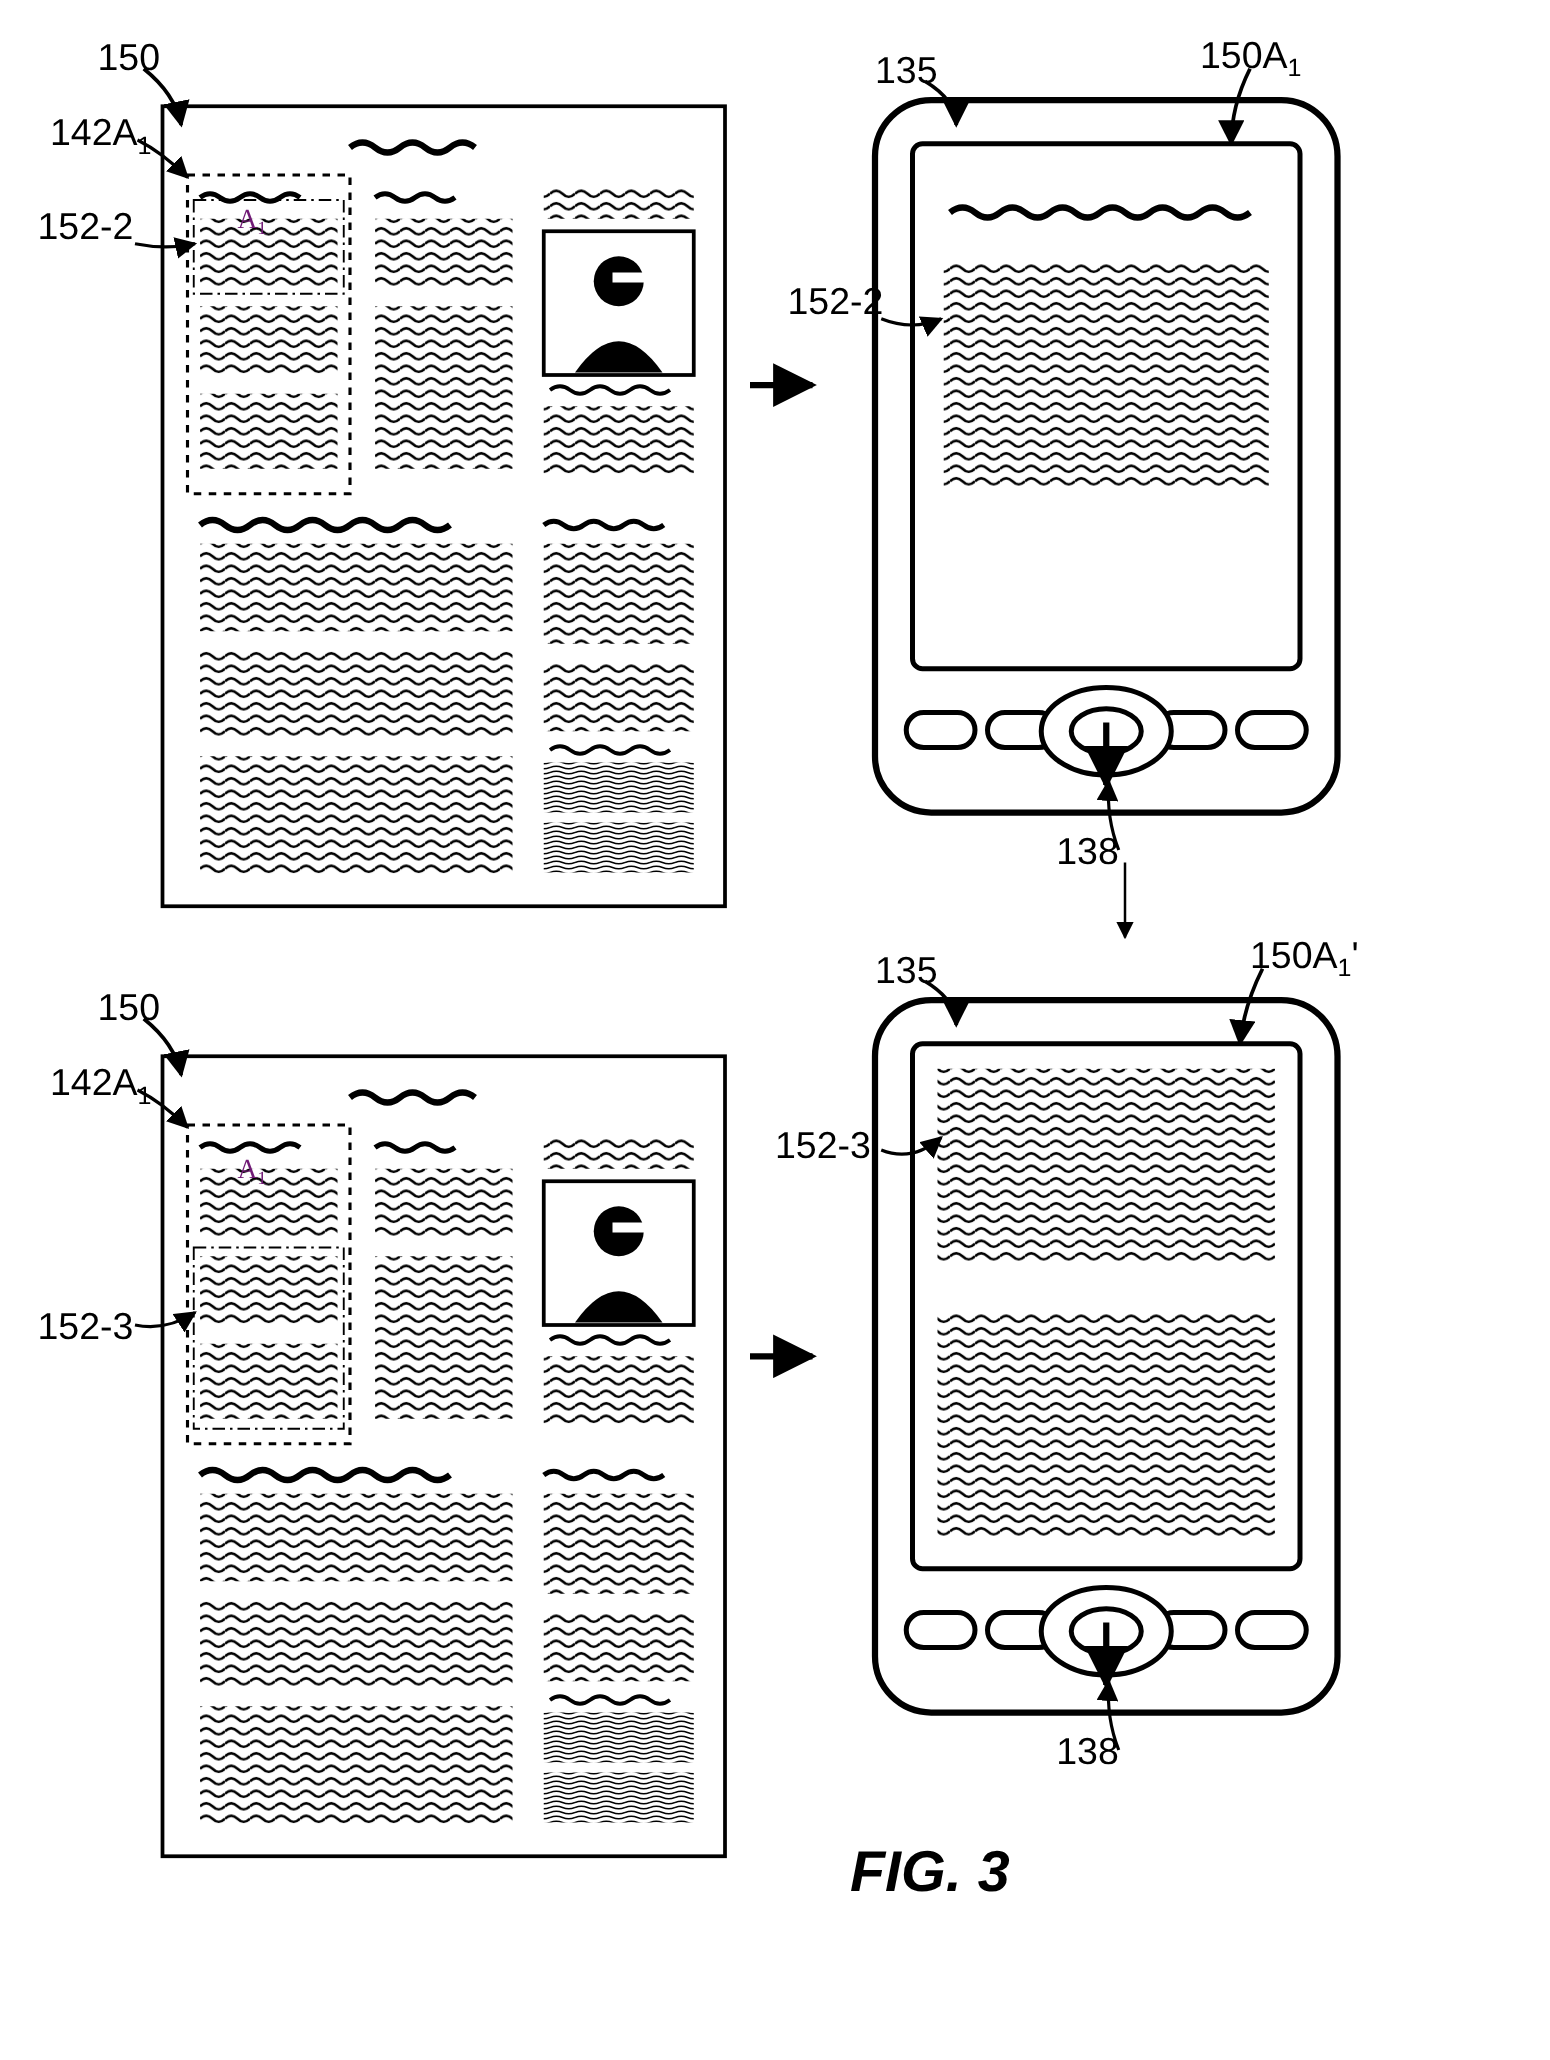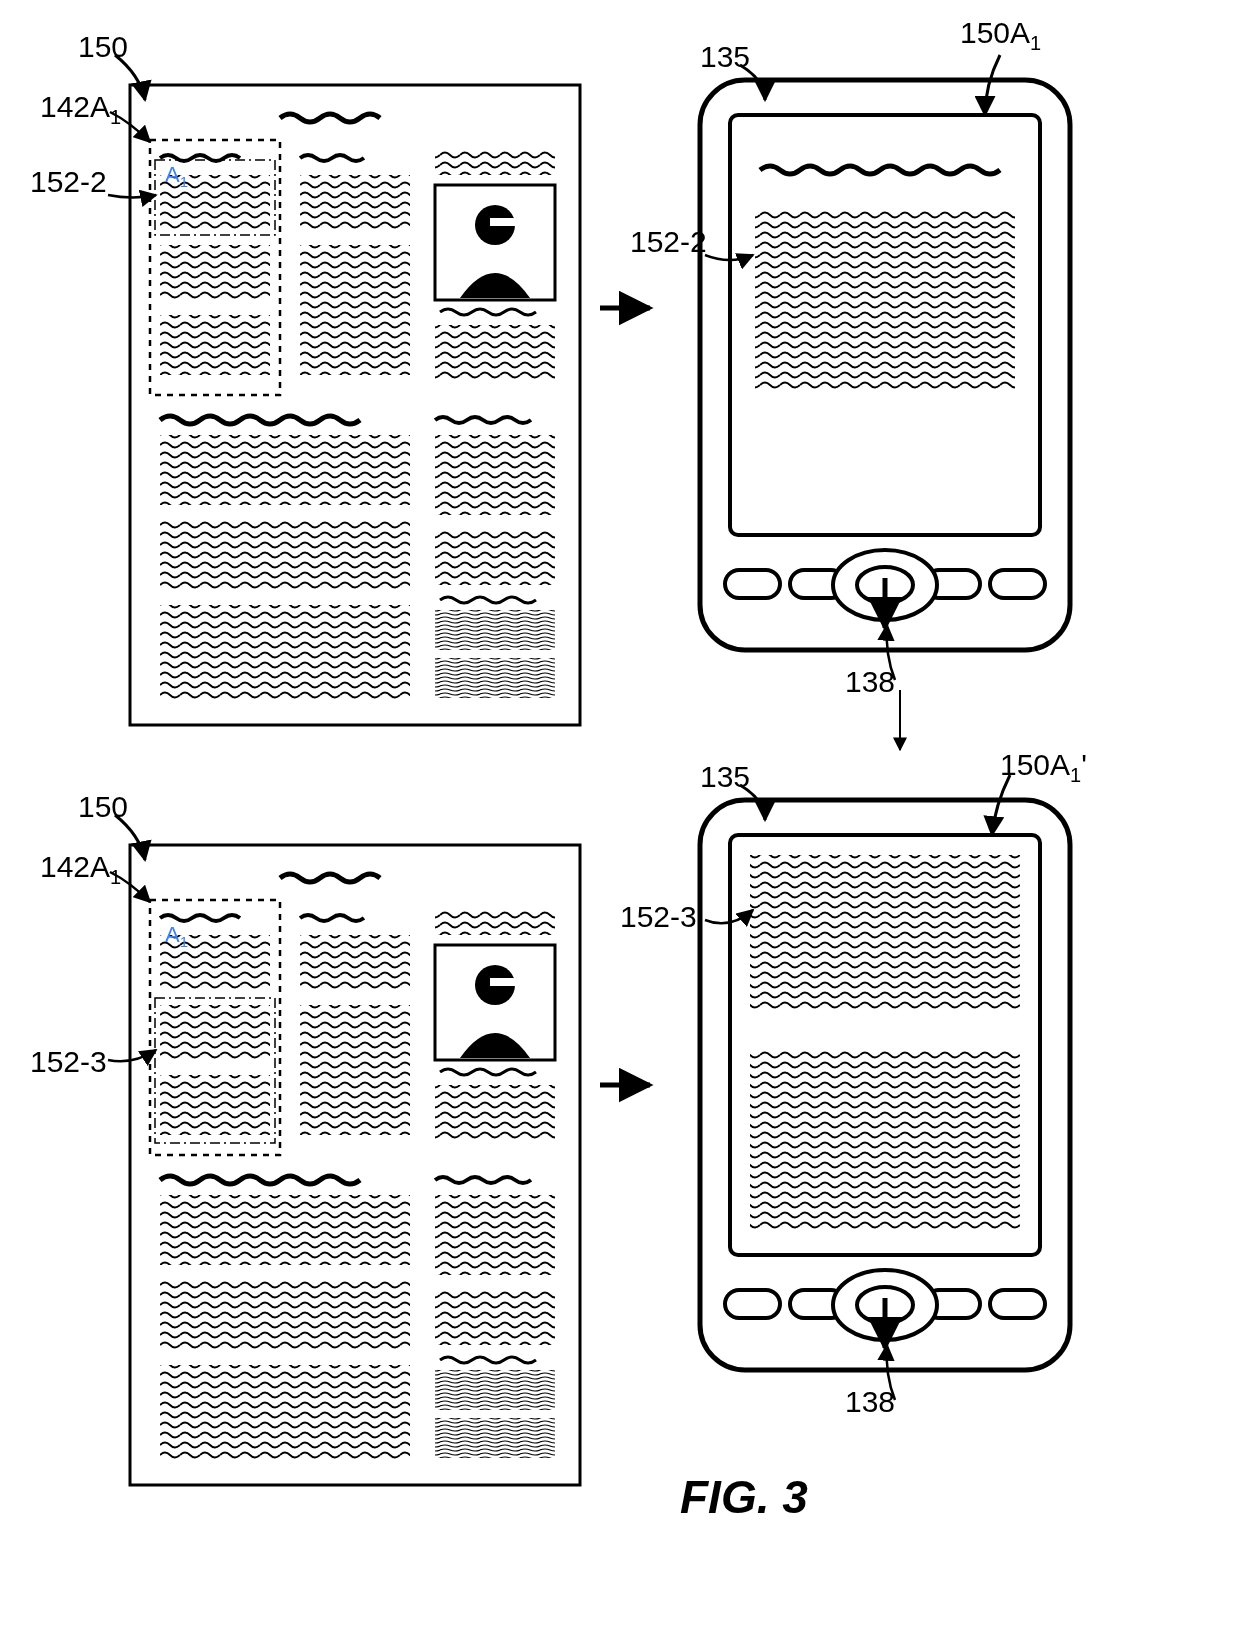--- a/index.html
+++ b/index.html
@@ -35,22 +35,23 @@
     position: absolute;
     font-size: 46px;
     font-weight: bold;
     font-style: italic;
     font-family: Arial, sans-serif;
     color: #000;
   }
   .a1 {
     position: absolute;
     font-size: 22px;
-    font-family: Liberation Sans, sans-serif;
-    color:#3b82f6;
+    font-family: Liberation Serif, serif;
+    color:#701a75;
+    margin-left:25px;
   }
   .a1 sub { font-size: 15px; }
 </style>
 </head>
 <body>
 
 <div class="canvas">
 
 <svg class="full" viewBox="0 0 1240 1648">
   <defs>
@@ -203,21 +204,21 @@
     <path d="M1010 55 q-15 30 -18 60" stroke="#000" stroke-width="3" fill="none" marker-end="url(#ah)"></path>
     <path d="M705 200 q25 10 48 -10" stroke="#000" stroke-width="2.5" fill="none" marker-end="url(#ah)"></path>
     <path d="M895 680 q-10 -25 -8 -55" stroke="#000" stroke-width="2.5" fill="none" marker-end="url(#ah)"></path>
   </g>
 </svg>
 
 <div class="ref" style="left:78px; top:30px;"><span>150</span></div>
 <div class="ref" style="left:40px; top:90px;"><span>142A</span><sub>1</sub></div>
 <div class="ref" style="left:30px; top:165px;"><span>152-2</span></div>
 <div class="ref" style="left:700px; top:40px;"><span>135</span></div>
-<div class="ref" style="left:960px; top:16px;"><span>150A</span><sub>1</sub></div>
+<div class="ref" style="left:960px; top:28px;"><span>150A</span><sub>1</sub></div>
 <div class="ref" style="left:630px; top:225px;"><span>152-2</span></div>
 <div class="ref" style="left:845px; top:665px;"><span>138</span></div>
 <div class="a1" style="left:165px; top:162px;"><span>A</span><sub>1</sub></div>
 
 <div class="ref" style="left:78px; top:790px;"><span>150</span></div>
 <div class="ref" style="left:40px; top:850px;"><span>142A</span><sub>1</sub></div>
 <div class="ref" style="left:30px; top:1045px;"><span>152-3</span></div>
 <div class="ref" style="left:700px; top:760px;"><span>135</span></div>
 <div class="ref" style="left:960px; top:748px;margin-left:40px;"><span>150A</span><sub>1</sub>'</div>
 <div class="ref" style="left:620px; top:900px;"><span>152-3</span></div>

